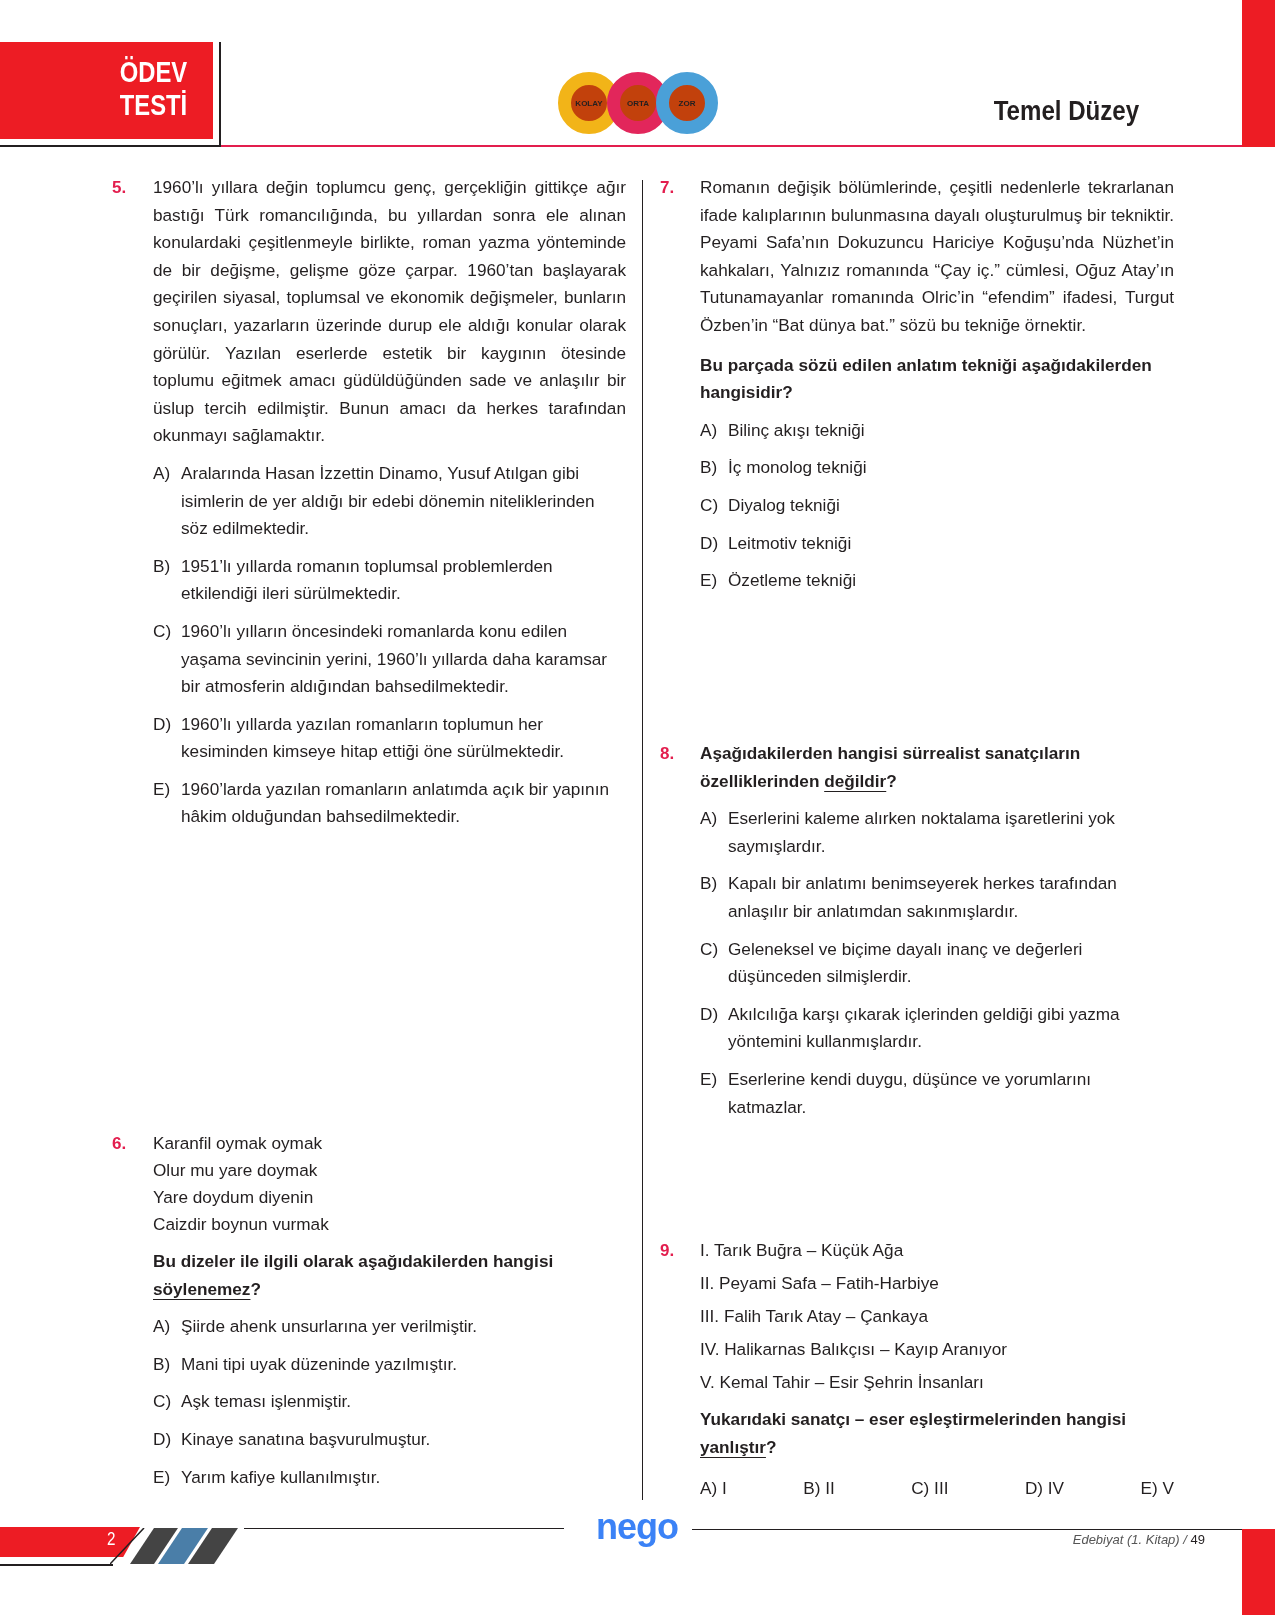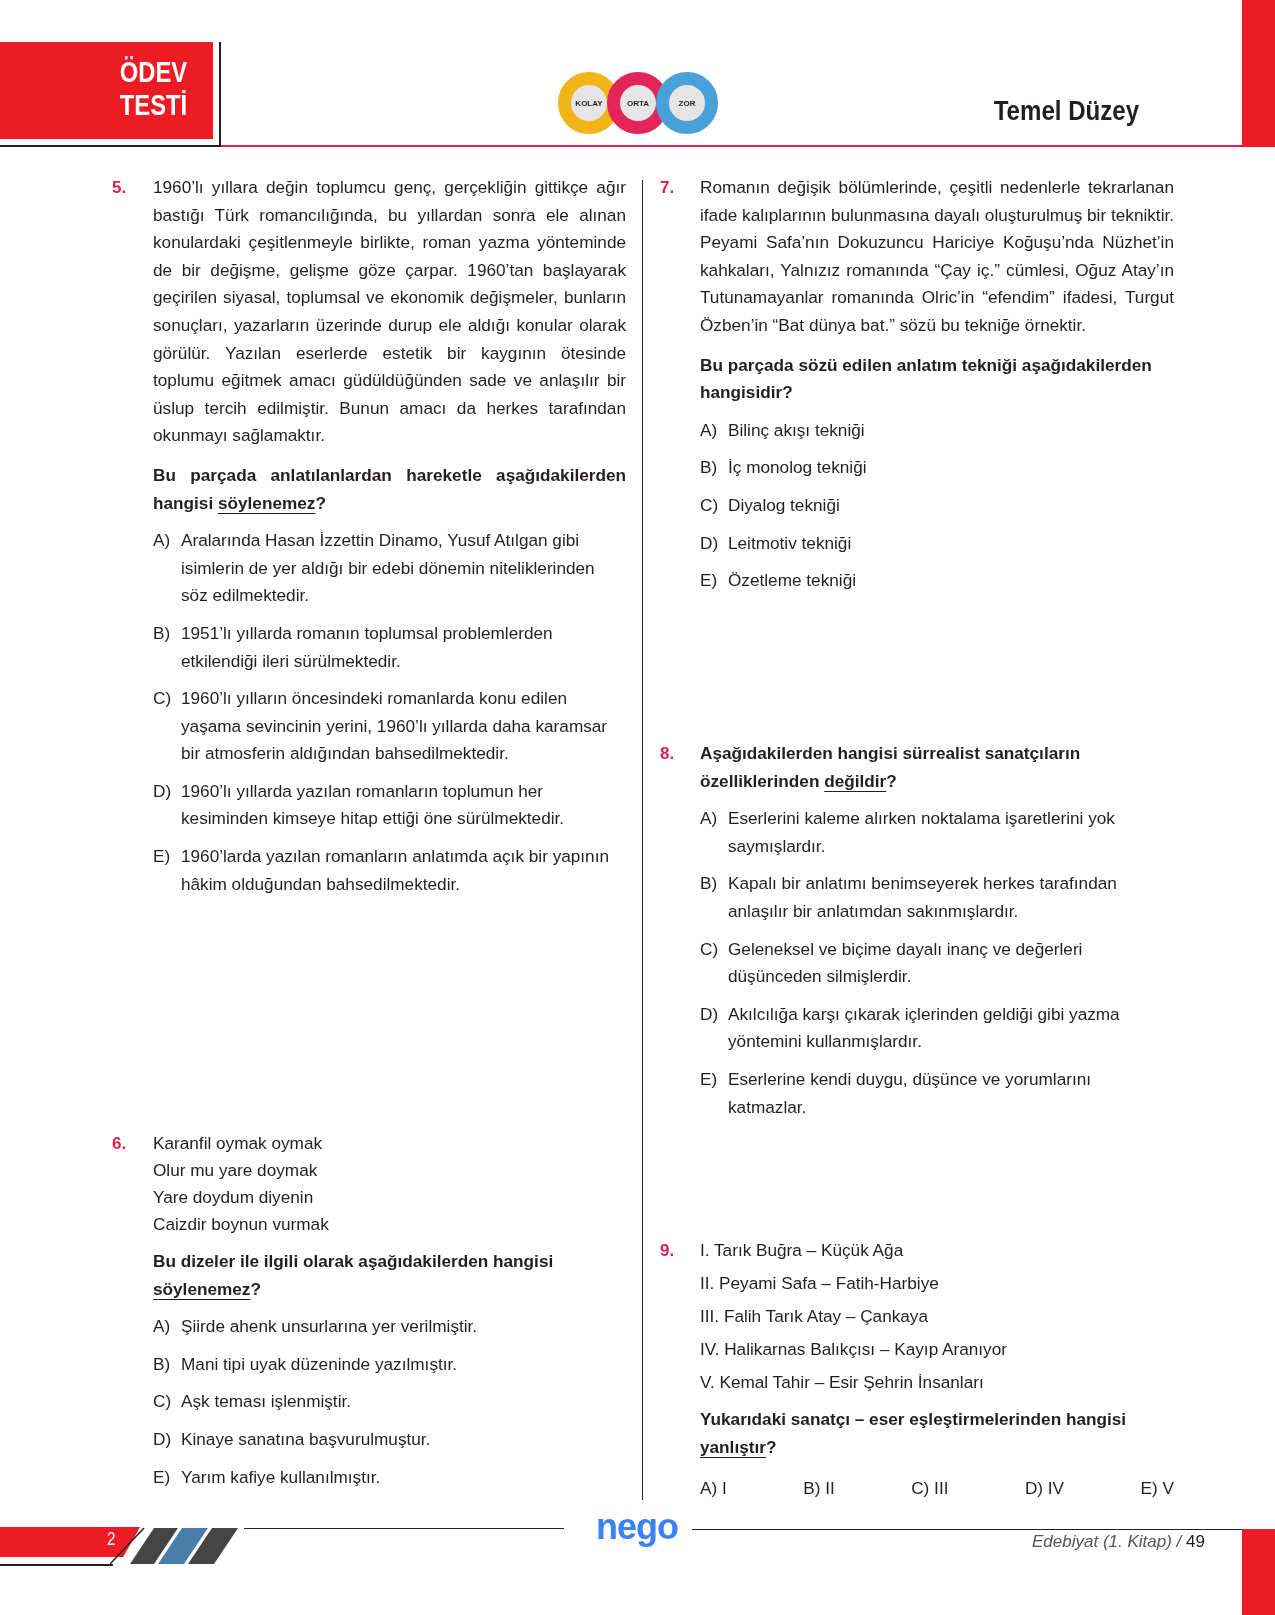--- a/index.html
+++ b/index.html
@@ -14,21 +14,21 @@
                letter-spacing: 0px; transform: scaleX(0.82); transform-origin: right top; }
   .hdr-underline-left { position: absolute; left: 0; top: 145px; width: 221px; height: 2px; background: #231f20; }
   .hdr-line { position: absolute; left: 221px; top: 145px; width: 1021px; height: 2px; background: #e31e4e; }
   .right-bar { position: absolute; left: 1242px; top: 0; width: 33px; height: 147px; background: #ed1c24; }
   .level { position: absolute; right: 136px; top: 95px; font-size: 28px; font-weight: bold; color: #231f20;
            transform: scaleX(0.86); transform-origin: right top; }
 
   
   .rings { position: absolute; left: 558px; top: 72px; width: 160px; height: 62px; }
   .ring { position: absolute; top: 0; width: 62px; height: 62px; border-radius: 50%; box-sizing: border-box;
-          border: 13px solid; background: #e5e5e5; display: flex; align-items: center; justify-content: center; }
+          border: 13px solid; background: #c2410c; display: flex; align-items: center; justify-content: center; }
   .ring span { font-size: 8px; font-weight: bold; color: #231f20; }
 
   
   .col-divider { position: absolute; left: 642px; top: 180px; width: 1px; height: 1320px; background: #231f20; }
   .q { position: absolute; font-size: 17.2px; line-height: 27.6px; color: #231f20; }
   .qnum { position: absolute; font-weight: bold; color: #e31e4e; font-size: 17px; }
   .para { text-align: justify; }
   .bold { font-weight: bold; }
   .ul { text-decoration: underline; text-underline-offset: 4px; text-decoration-thickness: 1px; }
   .opt { display: flex; margin-top: 10px; }
@@ -41,21 +41,21 @@
   
   .foot-red { position: absolute; left: 0; top: 1527px; width: 140px; height: 30px; background: #ed1c24;
               clip-path: polygon(0 0, 100% 0, 88% 100%, 0 100%); }
   .foot-num { position: absolute; left: 107px; top: 1528px; color: #fff; font-size: 19px;
               transform: scaleX(0.8); transform-origin: left top; }
   .foot-line-under { position: absolute; left: 0; top: 1564px; width: 113px; height: 2px; background: #231f20; }
   .slash { position: absolute; top: 1528px; height: 36px; }
   .foot-line { position: absolute; left: 244px; top: 1528px; width: 320px; height: 1px; background: #231f20; }
   .foot-line2 { position: absolute; left: 692px; top: 1529px; width: 550px; height: 1px; background: #231f20; }
   .right-bar-bottom { position: absolute; left: 1242px; top: 1529px; width: 33px; height: 86px; background: #ed1c24; }
-  .book { position: absolute; right: 70px; top: 1532px; font-size: 17px; color: #555; }
+  .book { position: absolute; right: 70px; top: 1532px; font-size: 13px; color: #555; }
   .book i { font-style: italic; }
   .book b { font-weight: normal; color: #231f20; }
   .logo { position: absolute; left: 596px; top: 1506px; font-size: 36px; font-weight: bold; color: #3b82f6;
           letter-spacing: -1px; }
 </style>
 </head>
 <body>
 
 <div class="hdr-box">
   <div class="hdr-title">
@@ -80,23 +80,20 @@
     </div>
 </div>
 
 <div class="level">Temel Düzey</div>
 
 <div class="col-divider"></div>
 
 <div class="qnum" style="left:112px;top:178px;">5.</div>
 <div class="q" style="left:153px;top:174px;width:473px;">
   <div class="para">1960’lı yıllara değin toplumcu genç, gerçekliğin gittikçe ağır bastığı Türk romancılığında, bu yıllardan sonra ele alınan konulardaki çeşitlenmeyle birlikte, roman yazma yönteminde de bir değişme, gelişme göze çarpar. 1960’tan başlayarak geçirilen siyasal, toplumsal ve ekonomik değişmeler, bunların sonuçları, yazarların üzerinde durup ele aldığı konular olarak görülür. Yazılan eserlerde estetik bir kaygının ötesinde toplumu eğitmek amacı güdüldüğünden sade ve anlaşılır bir üslup tercih edilmiştir. Bunun amacı da herkes tarafından okunmayı sağlamaktır.</div>
-  <div class="bold para" style="margin-top:12px;">
-    <span>Bu parçada anlatılanlardan hareketle aşağıdakilerden hangisi </span><span class="ul">söylenemez</span><span>?</span>
-  </div>
   <div style="margin-top:4px;">
     <div class="opt">
         <span class="lbl">A)</span>
         <span class="txt">Aralarında Hasan İzzettin Dinamo, Yusuf Atılgan gibi isimlerin de yer aldığı bir edebi dönemin niteliklerinden söz edilmektedir.</span>
       </div>
     <div class="opt">
         <span class="lbl">B)</span>
         <span class="txt">1951’lı yıllarda romanın toplumsal problemlerden etkilendiği ileri sürülmektedir.</span>
       </div>
     <div class="opt">

